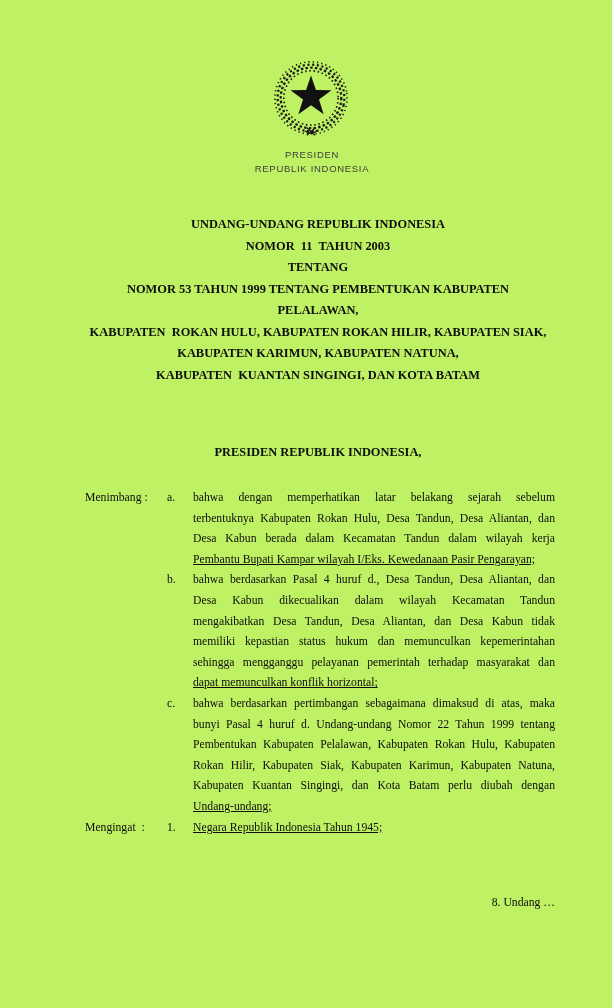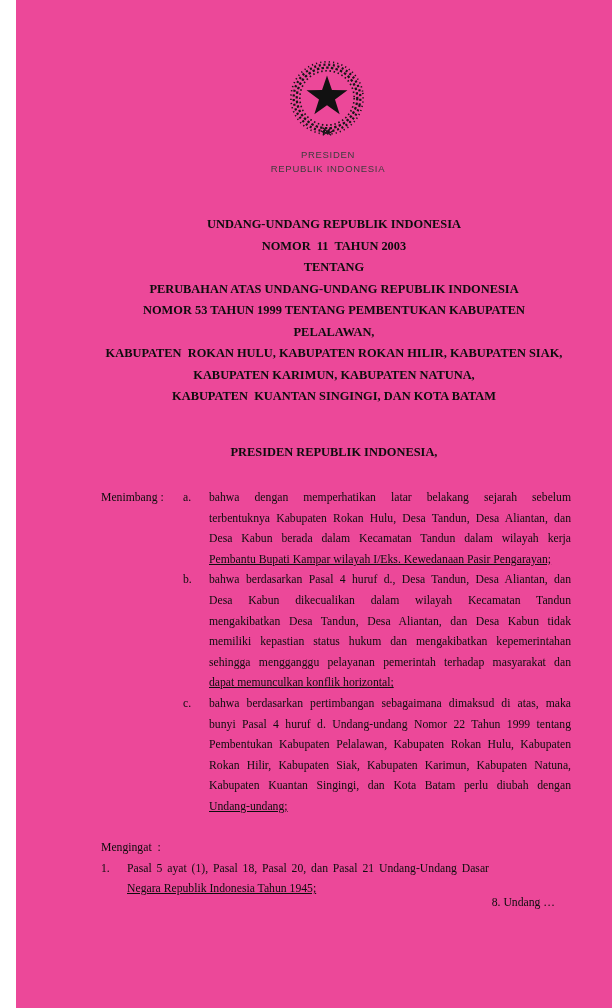--- a/index.html
+++ b/index.html
@@ -4,21 +4,21 @@
 <style>
   html, body { margin: 0; padding: 0; }
   body {
     width: 612px; height: 1008px;
     background: #ffffff;
     font-family: "Liberation Serif", serif;
     color: #0d0d0d;
     position: relative;
     overflow: hidden;
   }
-  .page { position: absolute; inset: 0; background: #ec4899; margin-left: 16px; }
+  .page { position: absolute; inset: 0; background: #bef264; }
   .abs { position: absolute; }
 
   
   .seal-emblem { left: 271px; top: 60px; width: 80px; height: 80px; }
   .seal-caption {
     left: 212px; top: 148px; width: 200px;
     text-align: center;
     font-family: "Liberation Sans", sans-serif;
     font-size: 9.5px; line-height: 13.5px;
     letter-spacing: 0.7px; color: #3c3c3c;
@@ -40,21 +40,21 @@
   .invocation { top: 401px; }
   .salutation { top: 445px; }
 
   
   .clause {
     left: 85px; width: 470px;
     display: flex; align-items: flex-start;
     font-size: 11.7px; line-height: 20.6px;
   }
   .menimbang { top: 488px; }
-  .mengingat { top: 838px; flex-direction: column; }
+  .mengingat { top: 818px; }
   .clause-label { width: 82px; white-space: pre; }
   .citems { width: 388px; }
   .item { display: flex; align-items: flex-start; }
   .marker { width: 26px; }
   .itext { width: 362px; }
   .jline { text-align: justify; text-align-last: justify; -moz-text-align-last: justify; }
   .lline { text-align: left; text-decoration: underline; }
 
   .catchword { top: 896px; right: 57px; font-size: 11.7px; white-space: pre; }
 
@@ -76,21 +76,20 @@
 
   <div class="abs seal-caption">
     <div>PRESIDEN</div>
     <div>REPUBLIK INDONESIA</div>
   </div>
 
   <div class="abs title-block">
     <div class="tline">UNDANG-UNDANG REPUBLIK INDONESIA</div>
     <div class="tline">NOMOR  11  TAHUN 2003</div>
     <div class="tline">TENTANG</div>
-    <div class="tline">PERUBAHAN ATAS UNDANG-UNDANG REPUBLIK INDONESIA</div>
     <div class="tline">NOMOR 53 TAHUN 1999 TENTANG PEMBENTUKAN KABUPATEN PELALAWAN,</div>
     <div class="tline">KABUPATEN  ROKAN HULU, KABUPATEN ROKAN HILIR, KABUPATEN SIAK,</div>
     <div class="tline">KABUPATEN KARIMUN, KABUPATEN NATUNA,</div>
     <div class="tline">KABUPATEN  KUANTAN SINGINGI, DAN KOTA BATAM</div>
   </div>
 
   <div class="abs center-line salutation">PRESIDEN REPUBLIK INDONESIA,</div>
 
   <div class="abs clause menimbang">
     <div class="clause-label">Menimbang :</div>
@@ -105,21 +104,21 @@
           <div class="lline">Pembantu Bupati Kampar wilayah I/Eks. Kewedanaan Pasir Pengarayan;</div>
         </div>
       </div>
 
       <div class="item">
         <div class="marker">b.</div>
         <div class="itext">
           <div class="jline">bahwa berdasarkan Pasal 4 huruf d., Desa Tandun, Desa Aliantan, dan</div>
           <div class="jline">Desa Kabun dikecualikan dalam wilayah Kecamatan Tandun</div>
           <div class="jline">mengakibatkan Desa Tandun, Desa Aliantan, dan Desa Kabun tidak</div>
-          <div class="jline">memiliki kepastian status hukum dan mengakibatkan kepemerintahan</div>
+          <div class="jline">memiliki kepastian status hukum dan memunculkan kepemerintahan</div>
           <div class="jline">sehingga mengganggu pelayanan pemerintah terhadap masyarakat dan</div>
           <div class="lline">dapat memunculkan konflik horizontal;</div>
         </div>
       </div>
 
       <div class="item">
         <div class="marker">c.</div>
         <div class="itext">
           <div class="jline">bahwa berdasarkan pertimbangan sebagaimana dimaksud di atas, maka</div>
           <div class="jline">bunyi Pasal 4 huruf d. Undang-undang Nomor 22 Tahun 1999 tentang</div>
@@ -132,21 +131,20 @@
 
     </div>
   </div>
 
   <div class="abs clause mengingat">
     <div class="clause-label">Mengingat  :</div>
     <div class="citems">
       <div class="item">
         <div class="marker">1.</div>
         <div class="itext">
-          <div class="jline">Pasal 5 ayat (1), Pasal 18, Pasal 20, dan Pasal 21 Undang-Undang Dasar</div>
           <div class="lline">Negara Republik Indonesia Tahun 1945;</div>
         </div>
       </div>
     </div>
   </div>
 
   <div class="abs catchword">8. Undang …</div>
 
 </div>
 

